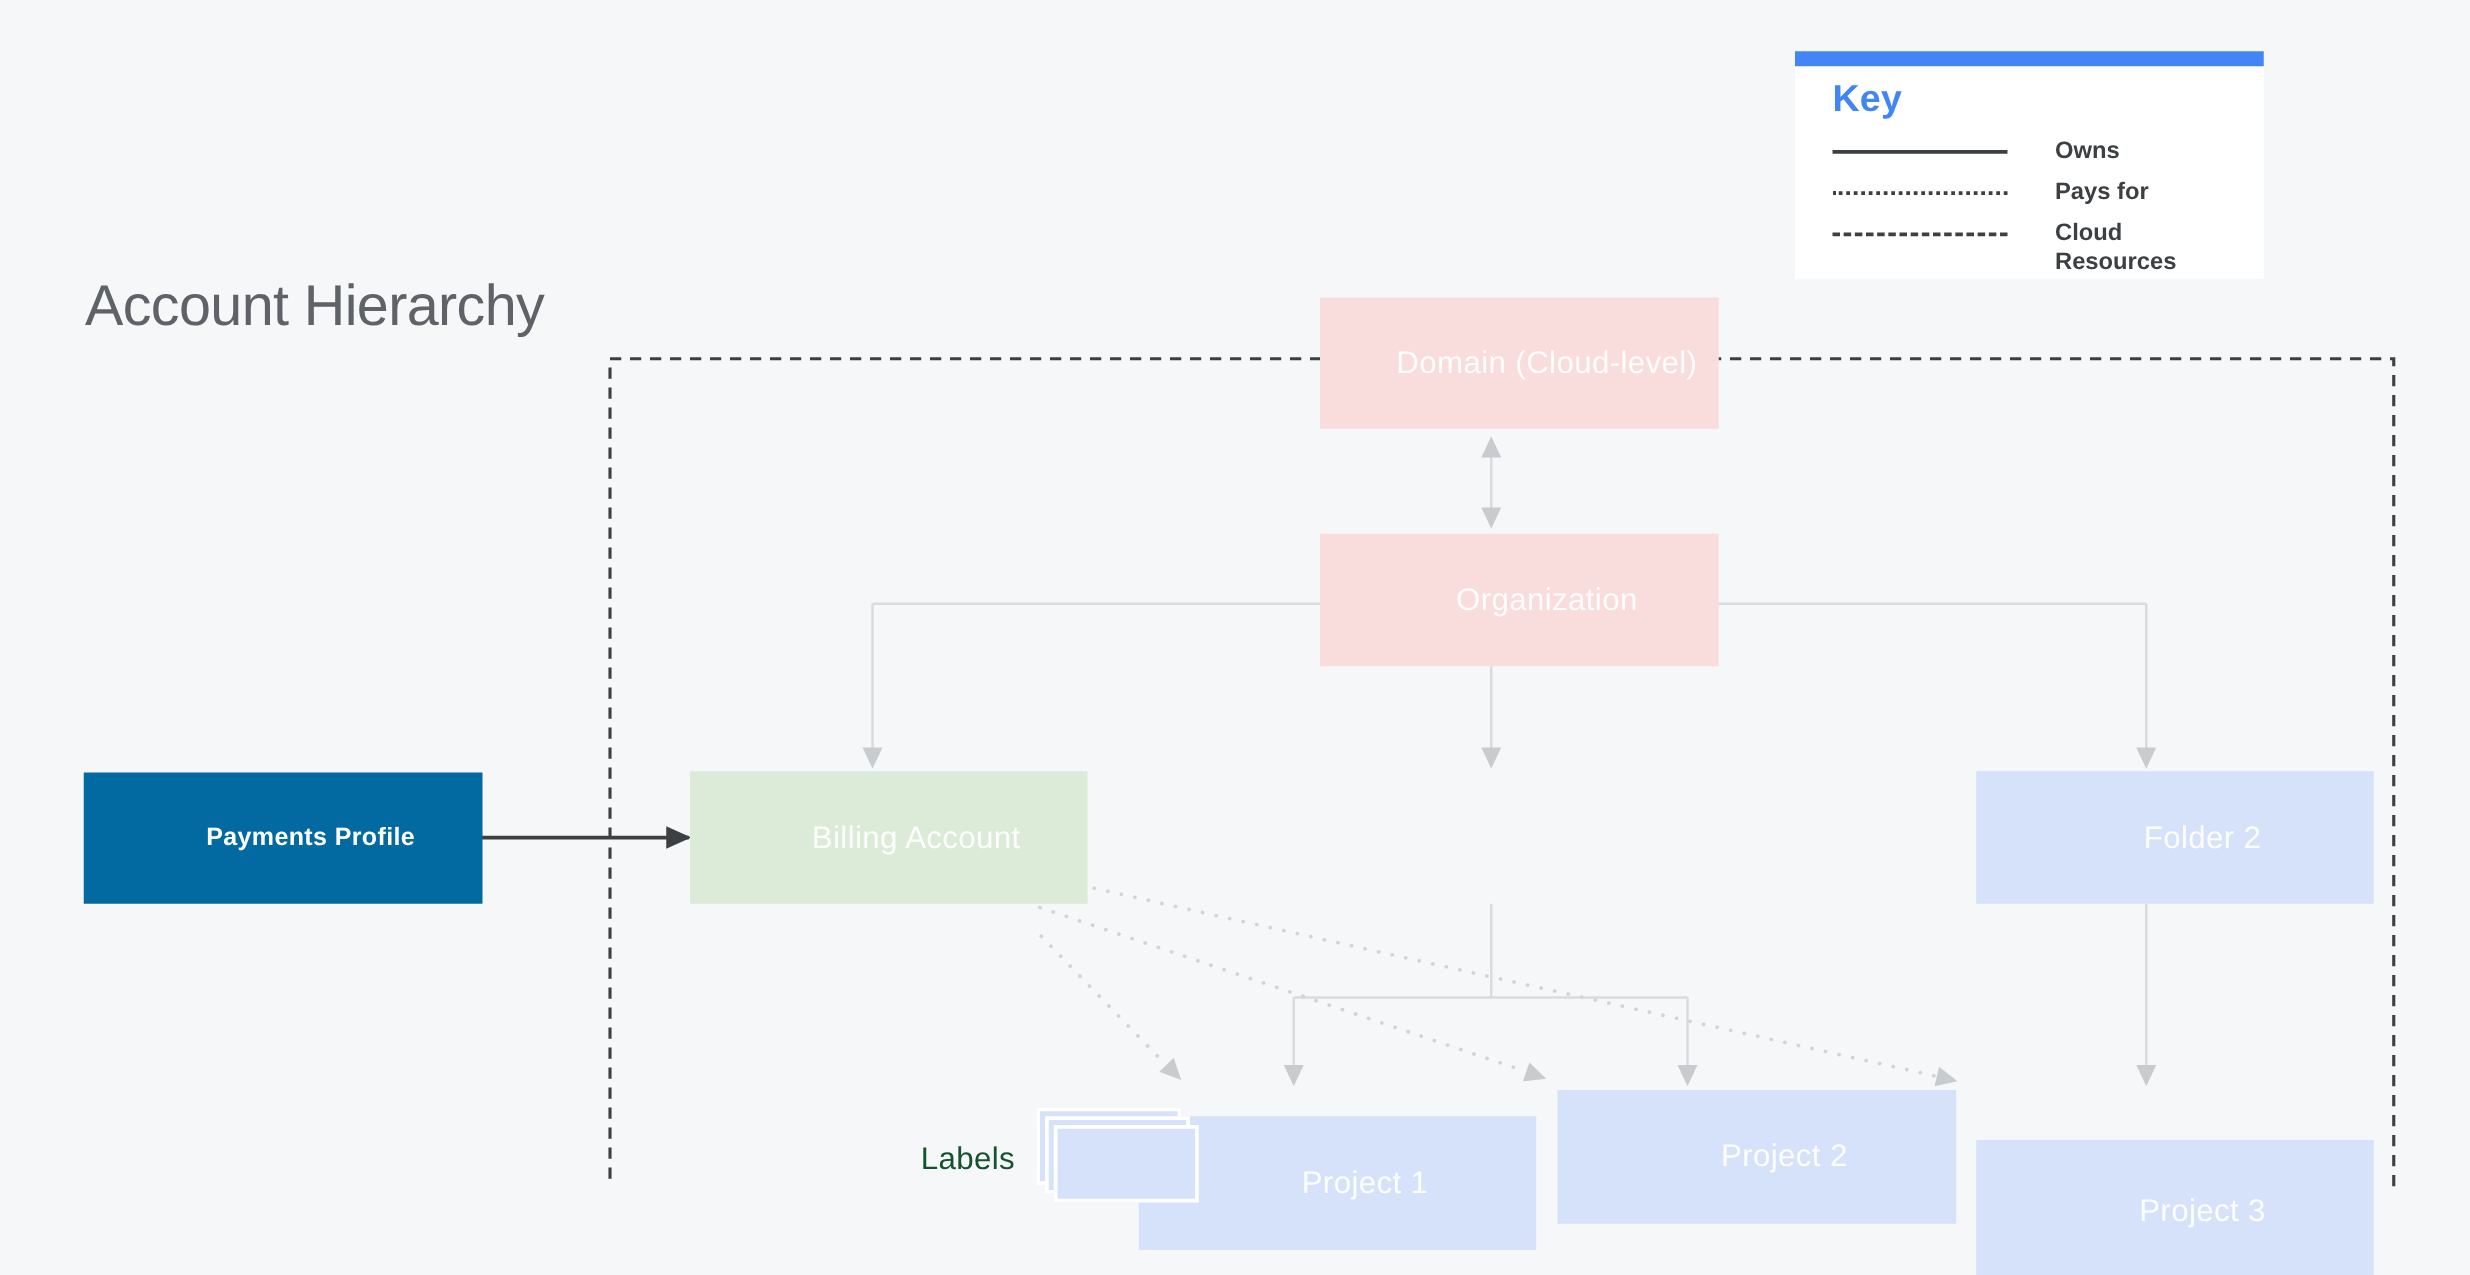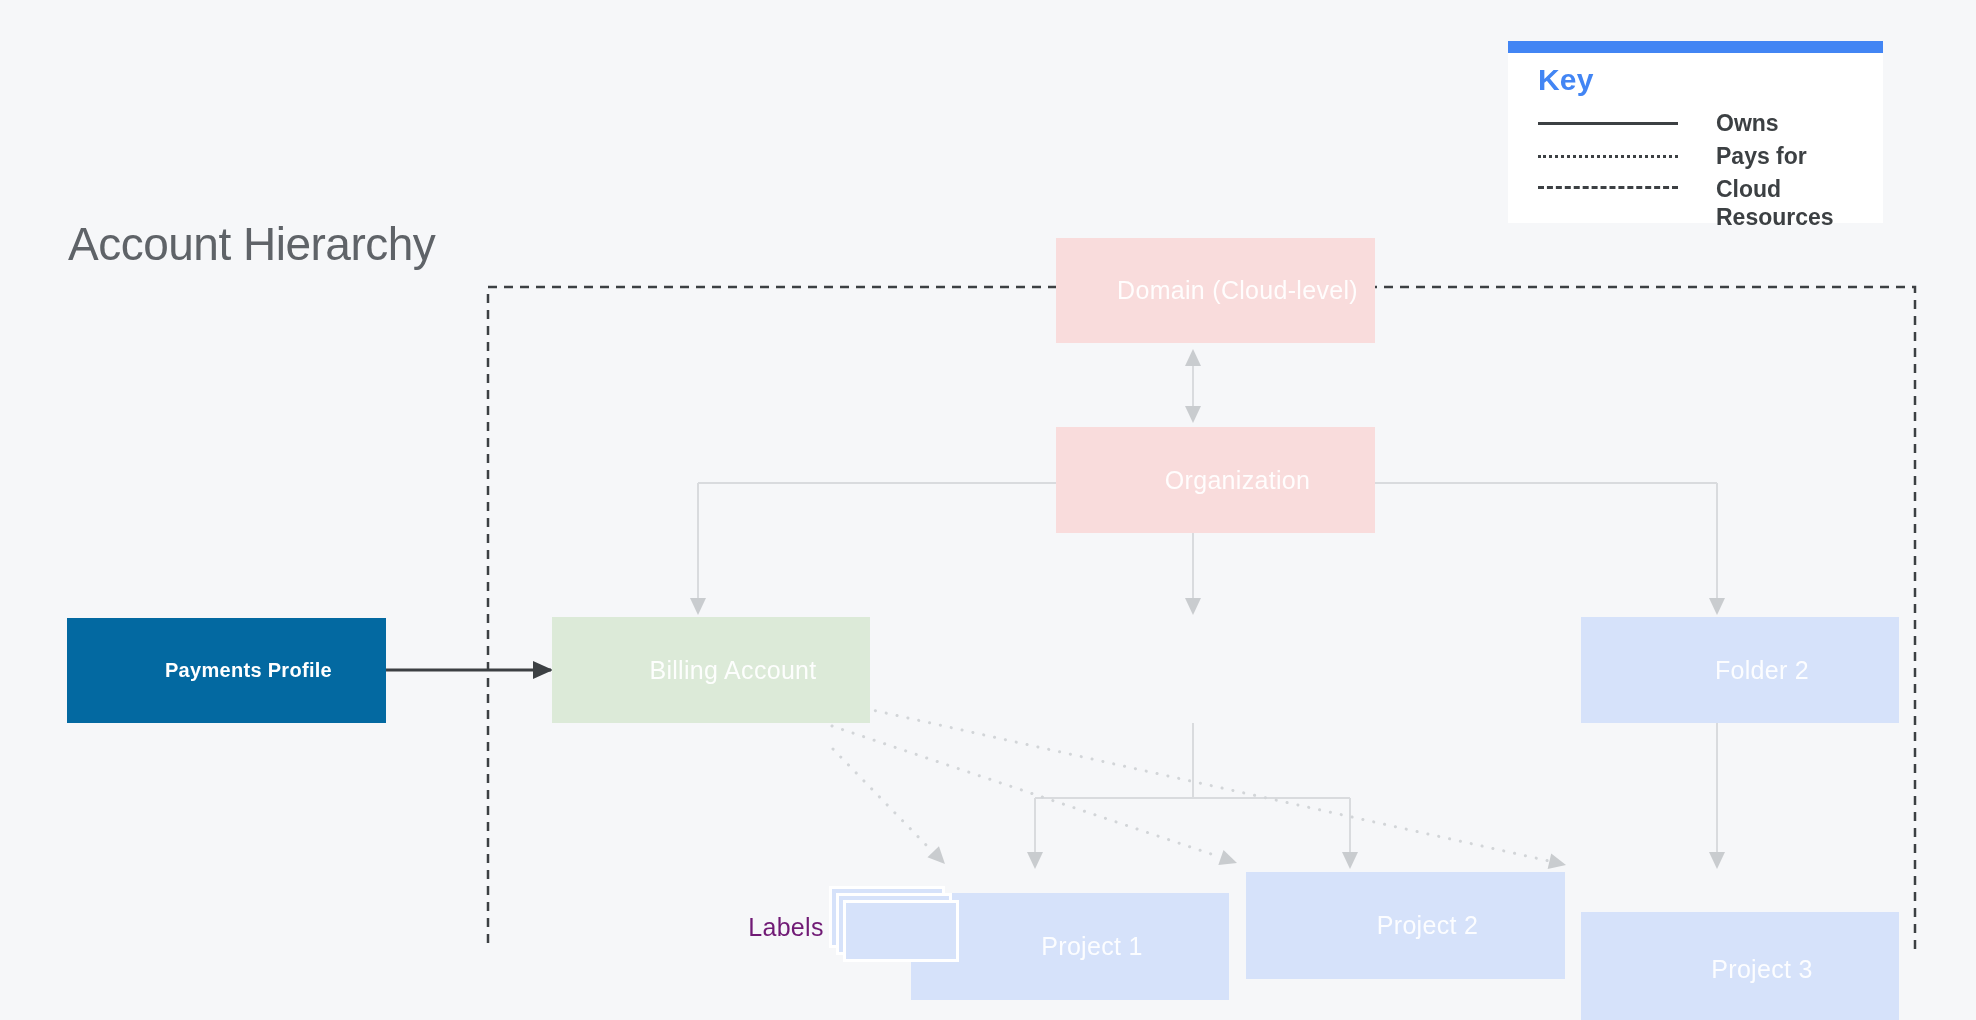--- a/index.html
+++ b/index.html
@@ -34,48 +34,48 @@
   .n-billing{left:552px;top:617px;width:274px;height:106px;}
   .n-folder1{left:1056px;top:617px;width:274px;height:106px;}
   .n-folder2{left:1581px;top:617px;width:274px;height:106px;}
   .n-project1{left:911px;top:893px;width:274px;height:107px;}
   .n-project2{left:1246px;top:872px;width:275px;height:107px;}
   .n-project3{left:1581px;top:912px;width:274px;height:114px;}
   .n-payments{left:67px;top:618px;width:275px;height:105px;}
 
   
   .labels-caption{
-    position:absolute;left:732px;top:913px;width:108px;z-index:3;
-    font-size:25px;color:#701a75;text-align:center;letter-spacing:0.3px;
+    position:absolute;left:704px;top:913px;width:108px;z-index:3;
+    font-size:25px;color:#14532d;text-align:right;letter-spacing:0.3px;
   }
   .labels-icon{position:absolute;left:829px;top:886px;width:134px;height:80px;z-index:3;}
   .labels-icon .lcard{
     position:absolute;width:116px;height:62px;box-sizing:border-box;
     background:#d6e2fa;border:3px solid #ffffff;
   }
   .labels-icon .lcard.c1{left:0;top:0;}
   .labels-icon .lcard.c2{left:7px;top:7px;}
   .labels-icon .lcard.c3{left:14px;top:14px;}
 
   
   .key-card{
-    position:absolute;left:1508px;top:41px;width:375px;height:182px;z-index:5;
+    position:absolute;left:1436px;top:41px;width:375px;height:182px;z-index:5;
     background:#ffffff;
   }
   .key-bar{position:absolute;left:0;top:0;width:100%;height:12px;background:#4285f4;}
   .key-title{
     position:absolute;left:30px;top:22px;
     font-size:30px;font-weight:700;color:#4285f4;letter-spacing:0.2px;
   }
   .krow{position:absolute;left:30px;display:flex;align-items:center;}
   .krow .sample{width:140px;height:0;border-top:3px solid #3c4043;margin-right:38px;flex:none;}
   .krow .sample.dotted{border-top-style:dotted;}
   .krow .sample.dashed{border-top-style:dashed;}
   .krow .klabel{
-    font-size:23px;font-weight:700;color:#3c4043;line-height:1.2;width:130px;
+    font-size:19px;font-weight:700;color:#3c4043;line-height:1.2;width:130px;
   }
   .krow.r1{top:69px;}
   .krow.r2{top:102px;}
   .krow.r3{top:135px;align-items:flex-start;}
   .krow.r3 .sample{margin-top:10px;}
 
   
   .lt{stroke:#d9dbde;stroke-width:2;fill:none;}
   .lt-head{fill:#c9cccf;stroke:none;}
   .dark{stroke:#3c4043;stroke-width:3;fill:none;}

